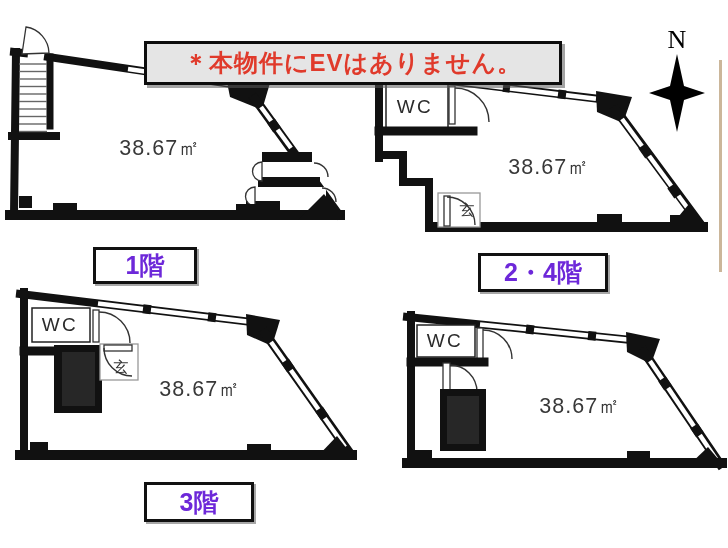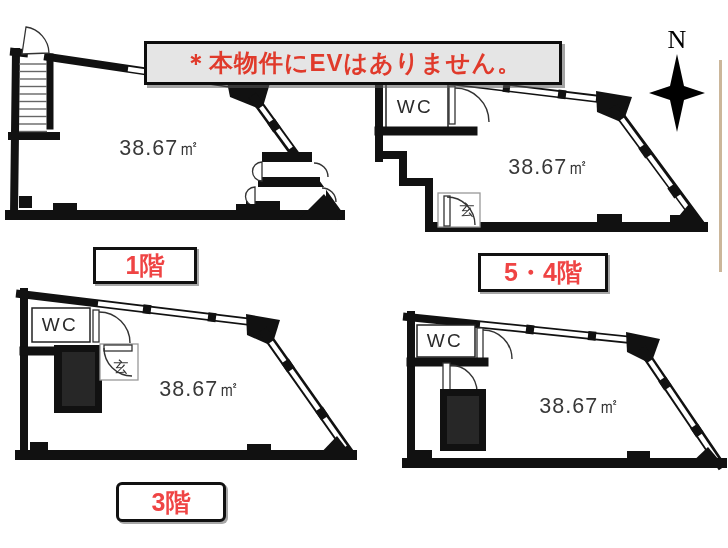--- a/index.html
+++ b/index.html
@@ -5,24 +5,24 @@
   html,body{margin:0;padding:0;background:#fff;}
   .canvas{position:relative;width:728px;height:548px;background:#ffffff;overflow:hidden;
           font-family:"Liberation Sans",sans-serif;}
   .plan-svg{position:absolute;left:0;top:0;}
   .notice{position:absolute;left:144px;top:16px;width:412px;height:38px;background:#e5e5e5;
           border:3px solid #0d0d0d;box-shadow:3px 3px 0 rgba(90,90,90,.55);
           display:flex;align-items:center;justify-content:center;
           font-size:24px;font-weight:bold;color:#e03a2b;letter-spacing:1px;white-space:nowrap;margin-top:25px;}
   .floor-label{position:absolute;background:#fff;border:3px solid #111;
           box-shadow:2px 2px 0 rgba(80,80,80,.5);display:flex;align-items:center;justify-content:center;
-          font-size:25px;font-weight:bold;color:#ef4444;}
+          font-size:25px;font-weight:bold;color:#6d28d9;}
   .fl-1{left:93px;top:247px;width:98px;height:31px;}
   .fl-24{left:478px;top:253px;width:124px;height:33px;}
-  .fl-3{left:116px;top:482px;width:104px;height:34px;border-radius:6px;}
+  .fl-3{left:144px;top:482px;width:104px;height:34px;}
   .fl-5{left:506px;top:497px;width:103px;height:33px;}
   .page-edge{position:absolute;left:719px;top:60px;width:3px;height:212px;background:#cbb69a;}
   
   .wall{stroke:#111;fill:none;stroke-linecap:square;}
   .w8{stroke-width:8;} .w9{stroke-width:9;} .w10{stroke-width:10;} .w7{stroke-width:7;}
   .win{stroke:#fff;stroke-width:4.5;fill:none;stroke-linecap:butt;}
   .mull{stroke:#111;stroke-width:9;stroke-linecap:butt;fill:none;}
   .blk{fill:#111;stroke:none;}
   .thin{stroke:#333;stroke-width:1.4;fill:none;}
   .leaf{stroke:#333;stroke-width:1.3;fill:#fff;}
@@ -183,20 +183,20 @@
   </svg>
 
   <div class="notice">
     <span>＊本物件にEVはありません。</span>
   </div>
 
   <div class="floor-label fl-1">
     <span>1階</span>
   </div>
   <div class="floor-label fl-24">
-    <span>5・4階</span>
+    <span>2・4階</span>
   </div>
   <div class="floor-label fl-3">
     <span>3階</span>
   </div>
 
   <div class="page-edge"></div>
 </div>
 
 </body></html>

